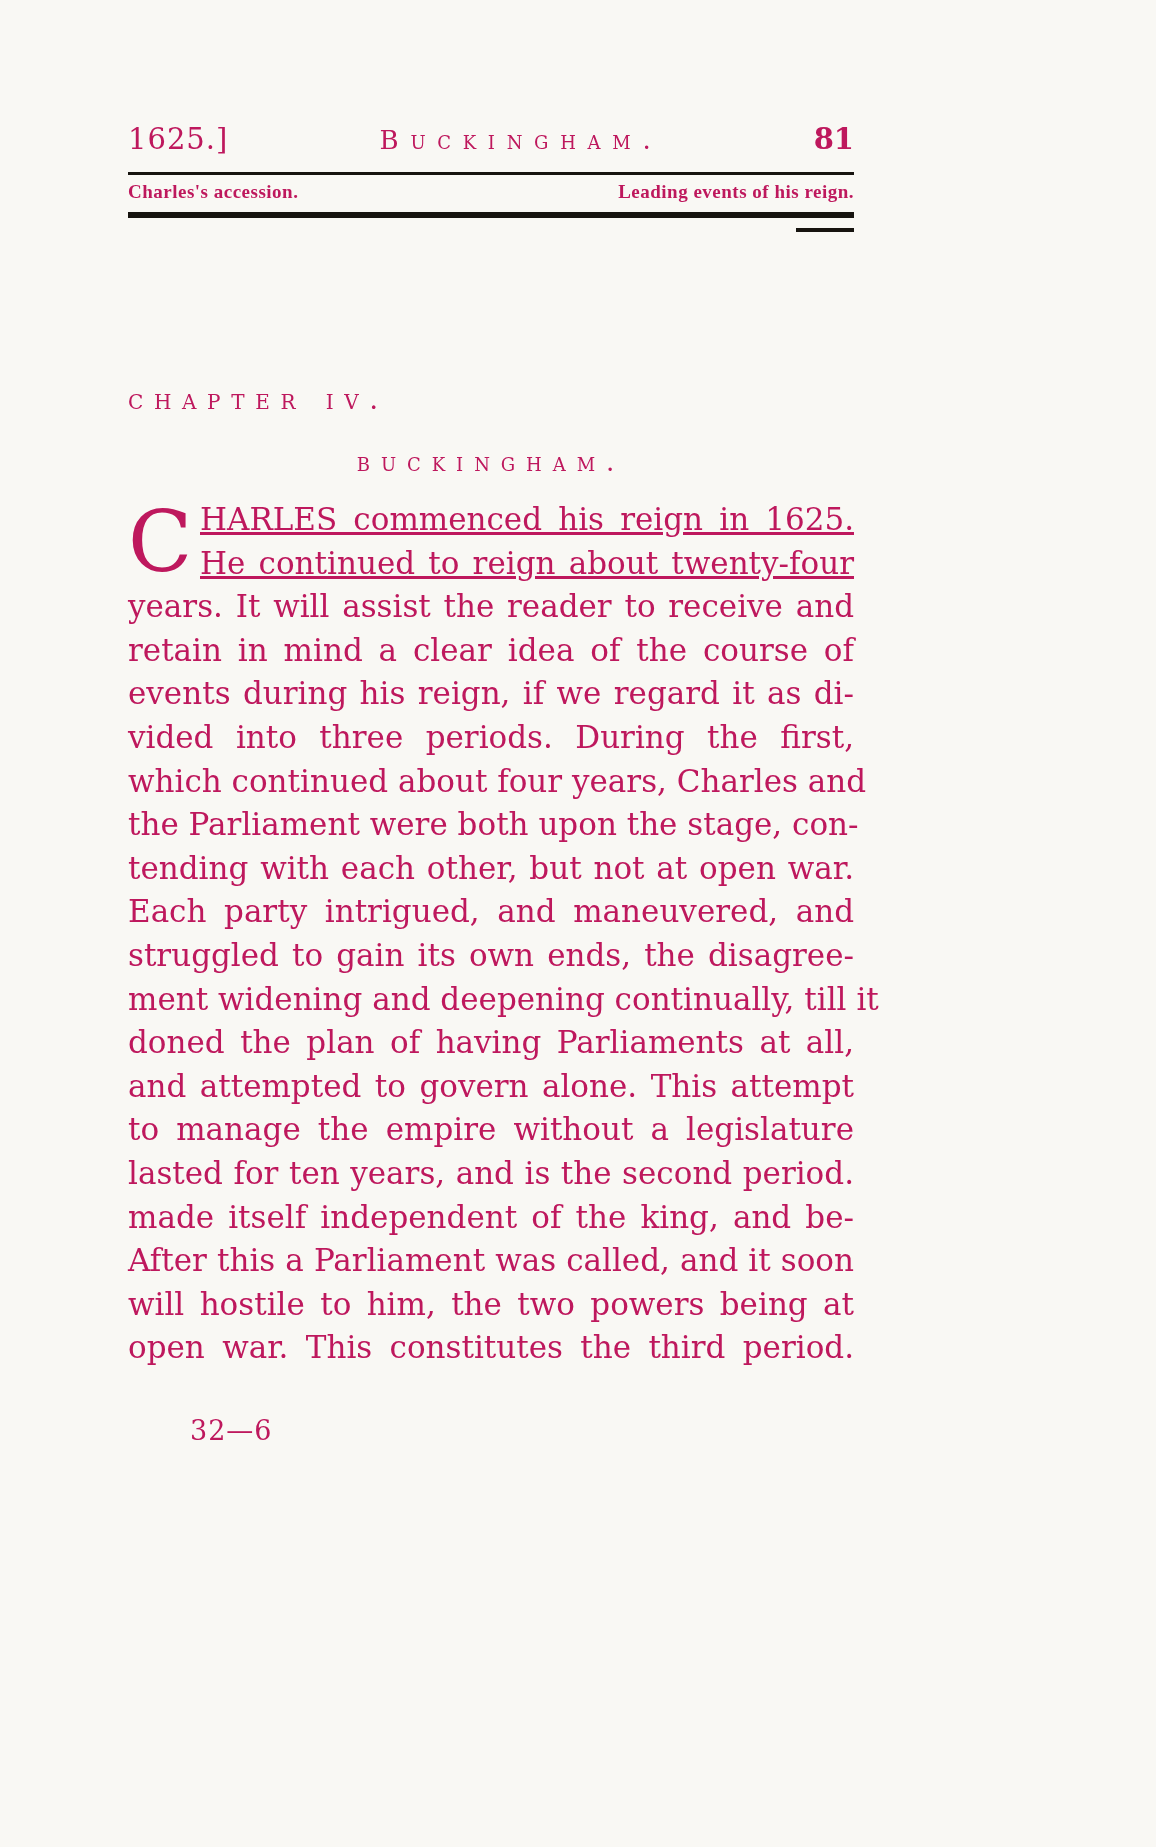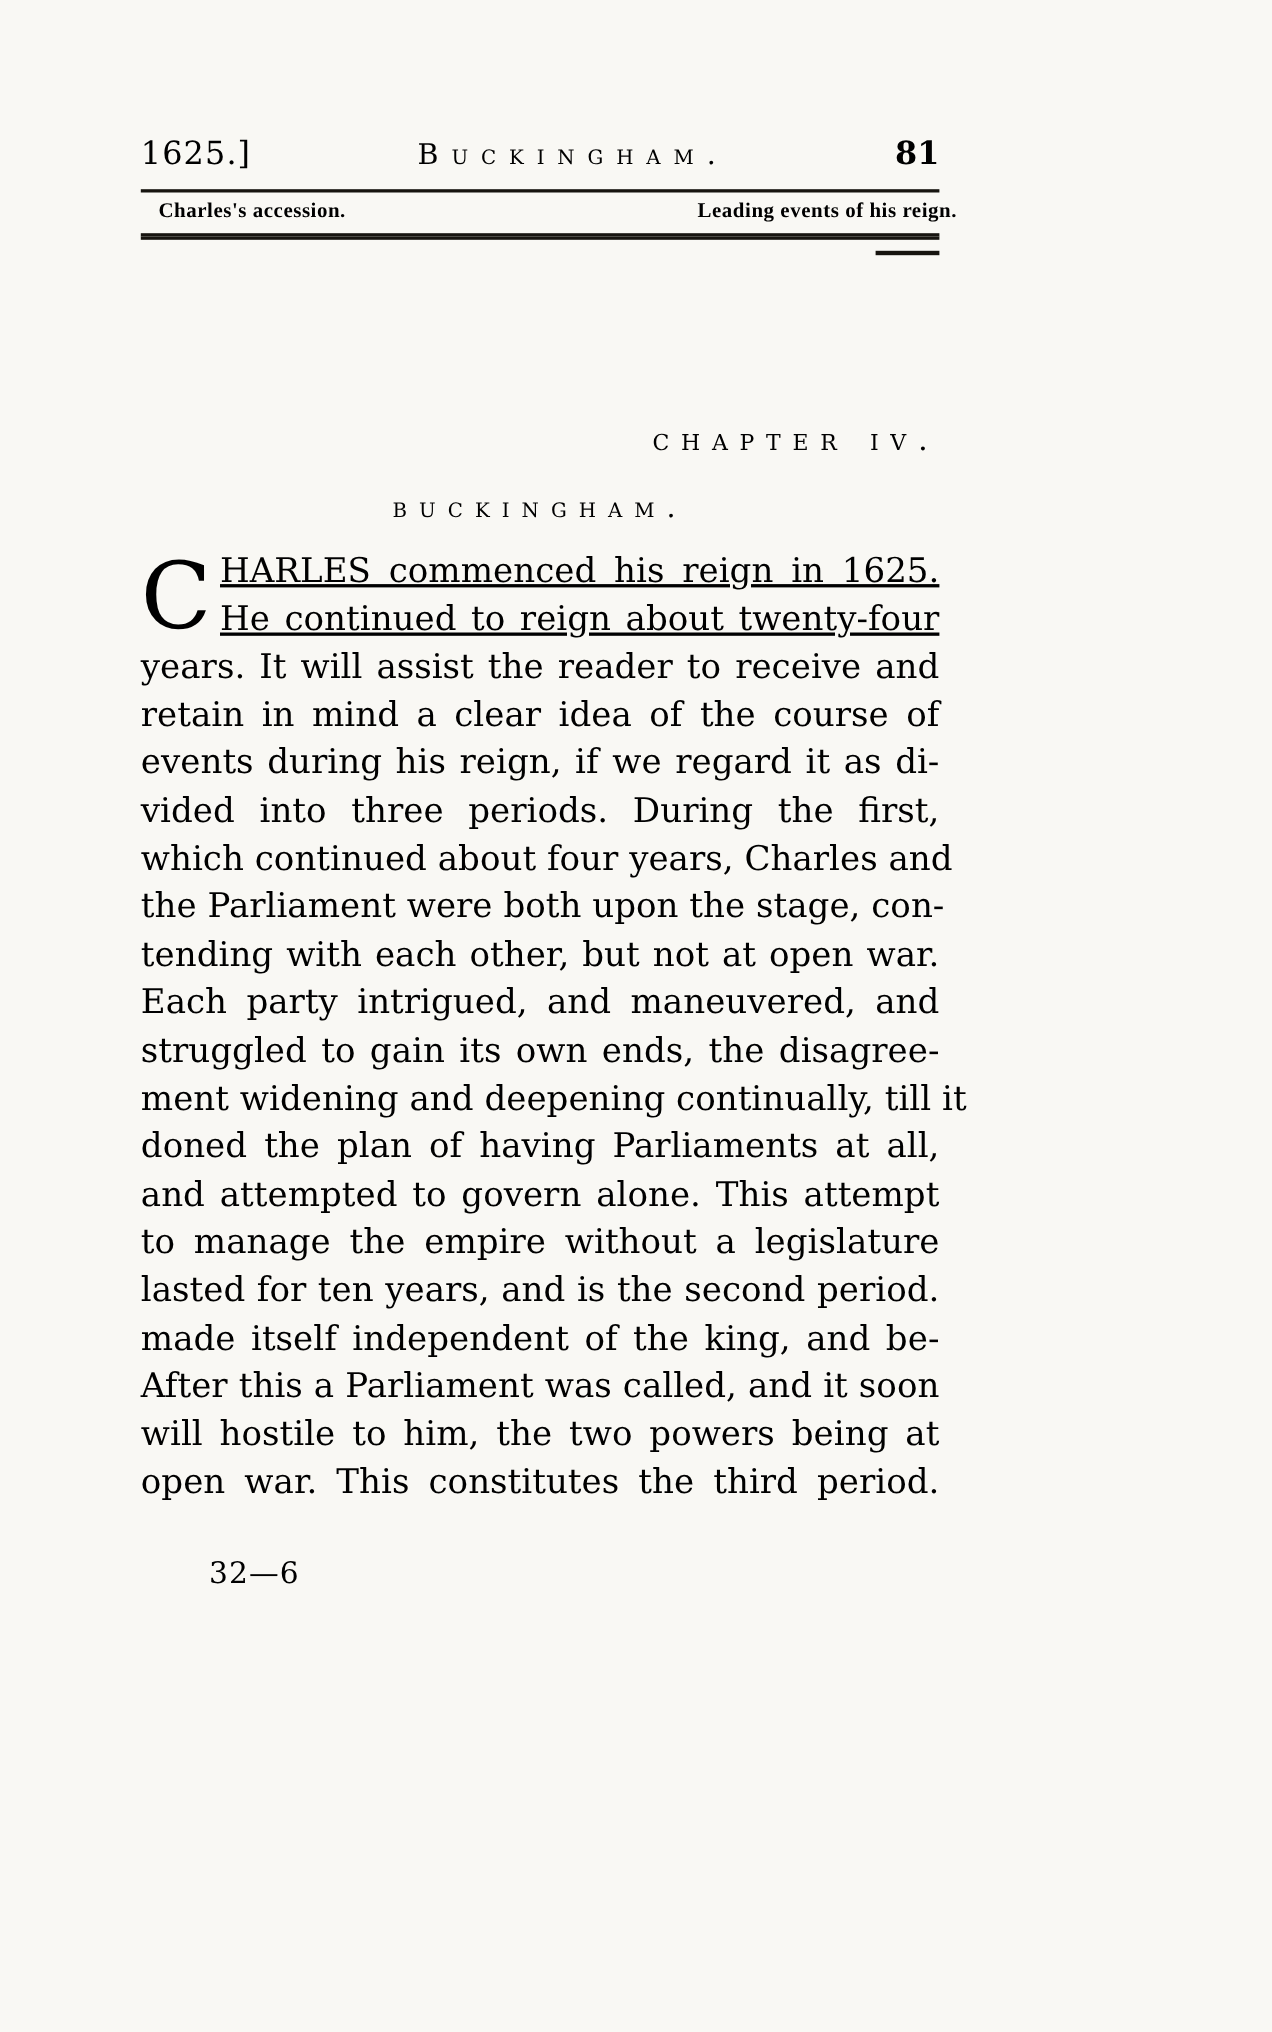--- a/index.html
+++ b/index.html
@@ -5,21 +5,21 @@
   html, body {
     margin: 0;
     padding: 0;
     background: #f9f8f4;
   }
   .page {
     position: relative;
     width: 1156px;
     height: 1847px;
     background: #f9f8f4;
-    color: #000000;
+    color: #be185d;
     font-family: "DejaVu Serif", "Liberation Serif", serif;
     box-sizing: border-box;
     overflow: hidden;
   }
   .column {
     position: absolute;
     left: 128px;
     top: 0;
     width: 726px;
     height: 100%;
@@ -53,21 +53,21 @@
     position: absolute;
     left: 0;
     width: 100%;
     height: 3px;
     background: #17140f;
   }
   .rule-thin.top { top: 172px; }
   .running-heads {
     position: absolute;
     top: 181px;
-    left: 16px;
+    left: 0;
     width: 100%;
     display: flex;
     justify-content: space-between;
     font-weight: bold;
     font-size: 19px;
     font-family: "Liberation Serif", "DejaVu Serif", serif;
     letter-spacing: 0.5px;
   }
   .double-rule {
     position: absolute;
@@ -86,21 +86,21 @@
     width: 58px;
     height: 4px;
     background: #17140f;
   }
   
   .chapter-heading {
     position: absolute;
     top: 383px;
     left: 0;
     width: 100%;
-    text-align: right;
+    text-align: left;
     font-size: 28px;
     font-variant: small-caps;
     letter-spacing: 0.38em;
     text-transform: lowercase;
   }
   .chapter-subheading {
     position: absolute;
     top: 447px;
     left: 0;
     width: 100%;

